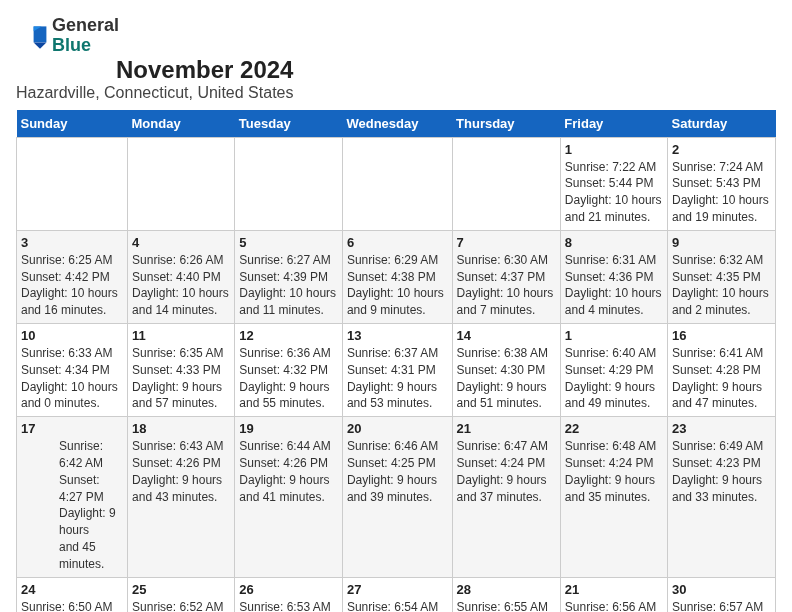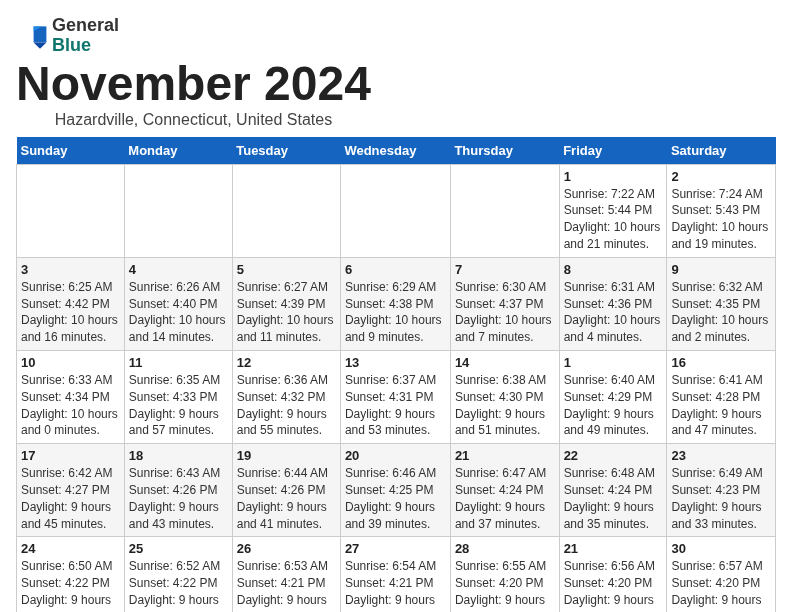--- a/index.html
+++ b/index.html
@@ -30,21 +30,21 @@
     .logo-text span.general { color: #333; }
     .logo-text span.blue { color: #0f766e; }
     .logo-icon {
       width: 32px;
       height: 32px;
     }
     .title-area {
       text-align: right;
     }
     .month-title {
-      font-size: 48px;
+      font-size: 24px;
       font-weight: bold;
       color: #222;
     }
     .location {
       font-size: 16px;
       color: #444;
       text-align: center;
     }
     table {
       width: 100%;
@@ -242,21 +242,21 @@
           <span class="day-num">16</span>
           <div class="day-info" style="white-space: pre-line;">Sunrise: 6:41 AM
 Sunset: 4:28 PM
 Daylight: 9 hours
 and 47 minutes.</div>
         </td>
       </tr>
       <tr>
         <td>
           <span class="day-num">17</span>
-          <div class="day-info" style="white-space: pre-line;">Sunrise: 6:42 AM
+          <div class="day-info" style="white-space: pre-line; margin-left: 38px;">Sunrise: 6:42 AM
 Sunset: 4:27 PM
 Daylight: 9 hours
 and 45 minutes.</div>
         </td>
         <td>
           <span class="day-num">18</span>
           <div class="day-info" style="white-space: pre-line;">Sunrise: 6:43 AM
 Sunset: 4:26 PM
 Daylight: 9 hours
 and 43 minutes.</div>

